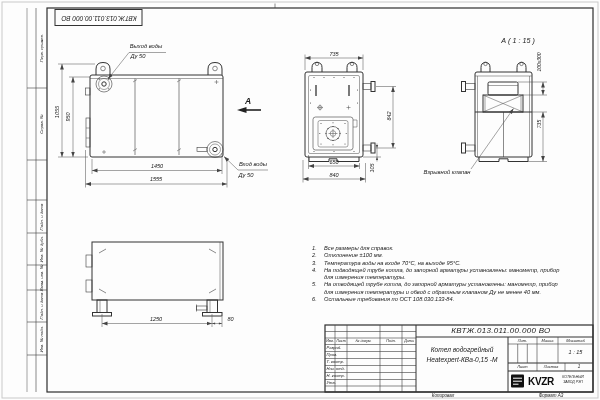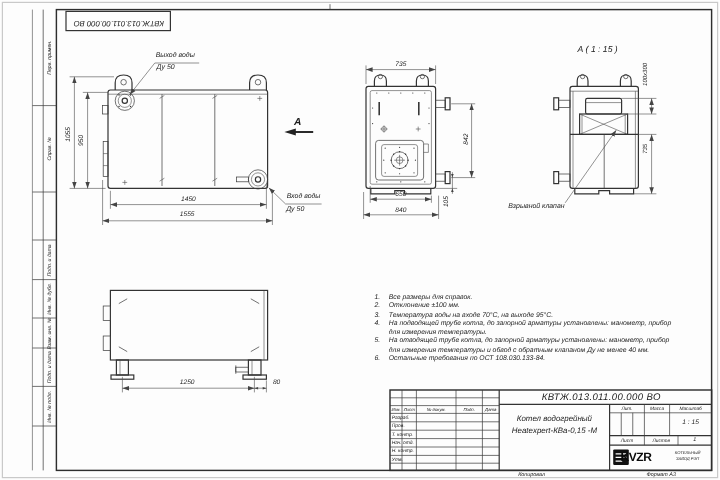--- a/index.html
+++ b/index.html
@@ -329,21 +329,21 @@
 <div class="t r90" style="left:68.5px;top:117px;font-size:5.5px;">950</div>
 <div class="t" style="left:157px;top:166.5px;font-size:5.5px;">1450</div>
 <div class="t" style="left:156px;top:180px;font-size:5.5px;">1555</div>
 
 <div class="t" style="left:334px;top:54.5px;font-size:5.5px;">735</div>
 <div class="t" style="left:334px;top:162.5px;font-size:5.5px;">650</div>
 <div class="t" style="left:334px;top:175.5px;font-size:5.5px;">840</div>
 <div class="t r90" style="left:389.5px;top:116px;font-size:5.5px;">842</div>
 <div class="t r90" style="left:373px;top:168px;font-size:5.5px;">105</div>
 
-<div class="t" style="left:498px;top:41px;font-size:7.2px;">А ( 1 : 15 )</div>
+<div class="t" style="left:518px;top:41px;font-size:7.2px;">А ( 1 : 15 )</div>
 <div class="t r90" style="left:539px;top:62px;font-size:5px;">100х300</div>
 <div class="t r90" style="left:539px;top:124px;font-size:5px;">735</div>
 <div class="t" style="left:447px;top:172.5px;font-size:5.8px;">Взрывной клапан</div>
 
 <div class="t" style="left:156px;top:319.5px;font-size:5.5px;">1250</div>
 <div class="t" style="left:230.5px;top:320px;font-size:5.5px;">80</div>
 
 <div class="notes">
   <div class="note"><span class="nn">1.</span><span>Все размеры для справок.</span></div>
   <div class="note"><span class="nn">2.</span><span>Отклонение ±100 мм.</span></div>
@@ -367,19 +367,19 @@
 <div class="tl" style="left:326.5px;top:369px;font-size:4.1px;">Нач. отд.</div>
 <div class="tl" style="left:326.5px;top:376px;font-size:4.1px;">Н. контр.</div>
 <div class="tl" style="left:326.5px;top:382.5px;font-size:4.1px;">Утв.</div>
 <div class="t" style="left:522.5px;top:340.5px;font-size:4px;">Лит.</div>
 <div class="t" style="left:547.5px;top:340.5px;font-size:4px;">Масса</div>
 <div class="t" style="left:575.5px;top:340.5px;font-size:4px;">Масштаб</div>
 <div class="t" style="left:575.5px;top:353px;font-size:5.5px;">1 : 15</div>
 <div class="t" style="left:522.5px;top:367px;font-size:4px;">Лист</div>
 <div class="t" style="left:551px;top:367px;font-size:4px;">Листов</div>
 <div class="t" style="left:579px;top:367px;font-size:4.5px;">1</div>
-<div class="t brand" style="left:530px;top:381.5px;font-size:10px;">KVZR</div>
+<div class="t brand" style="left:541px;top:381.5px;font-size:10px;">KVZR</div>
 <div class="t" style="left:573px;top:377.5px;font-size:3.4px;">КОТЕЛЬНЫЙ</div>
 <div class="t" style="left:573px;top:383px;font-size:3.4px;">ЗАВОД РЭП</div>
 <div class="t" style="left:443px;top:395.5px;font-size:4.5px;">Копировал</div>
 <div class="t" style="left:551px;top:395.5px;font-size:4.5px;">Формат А3</div>
 
 </div>
 
 </body></html>

